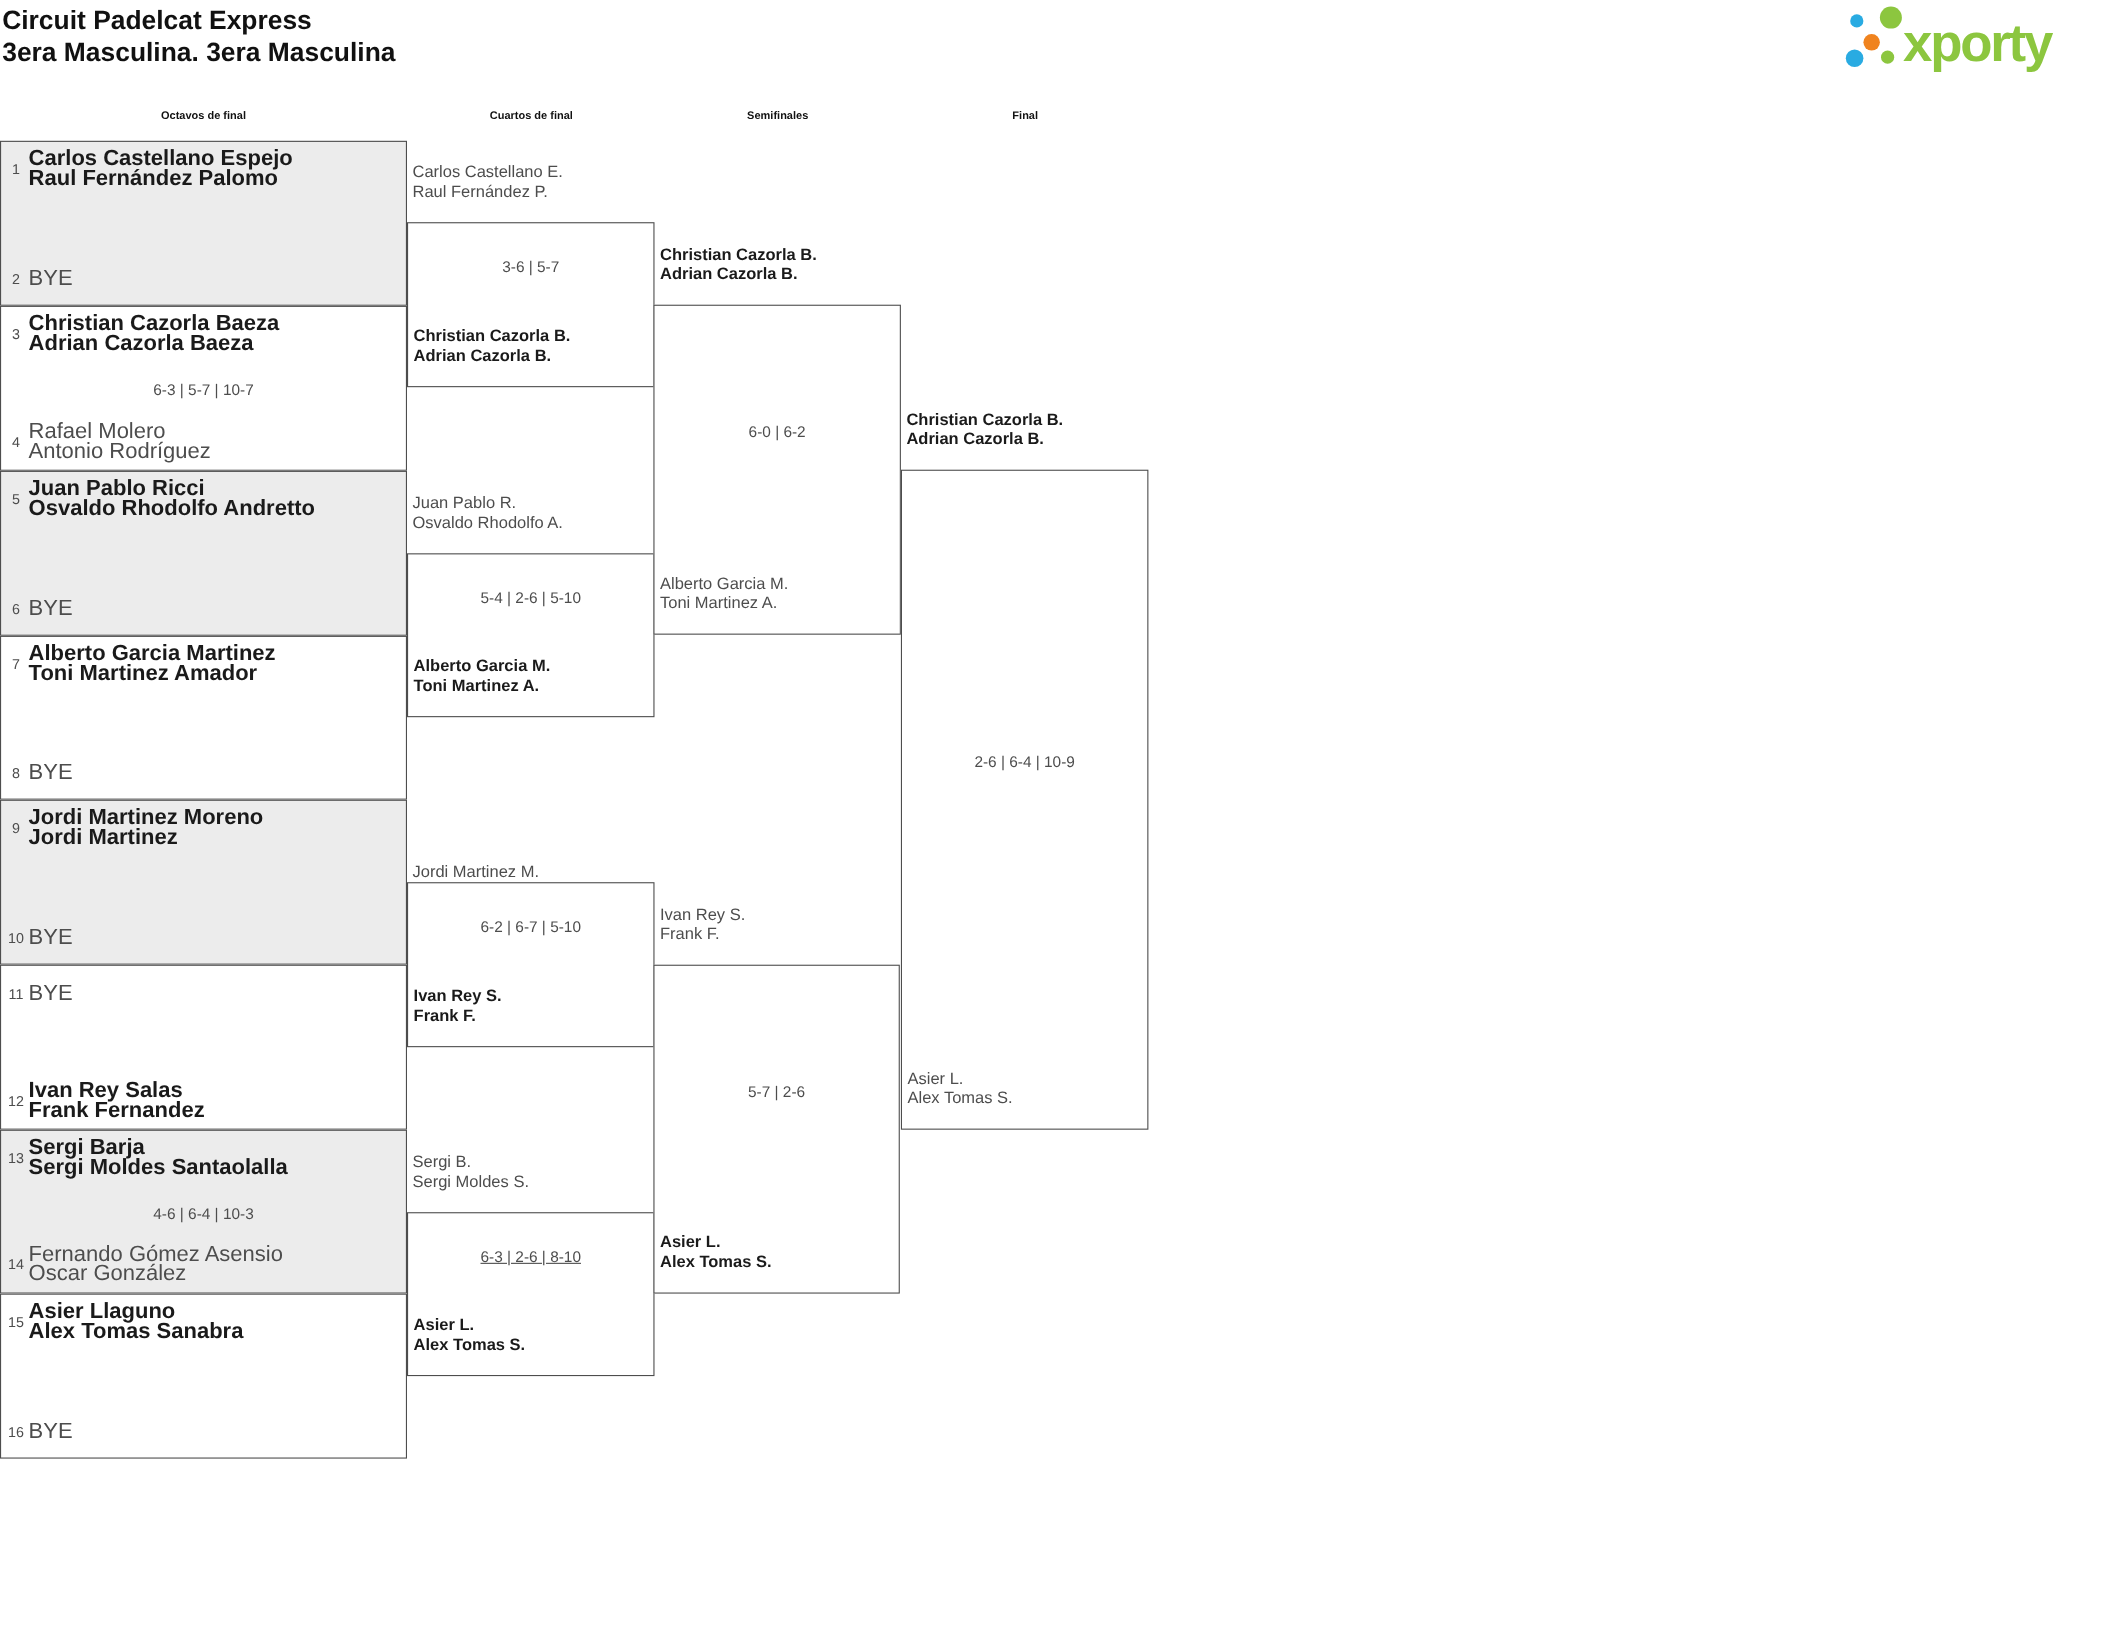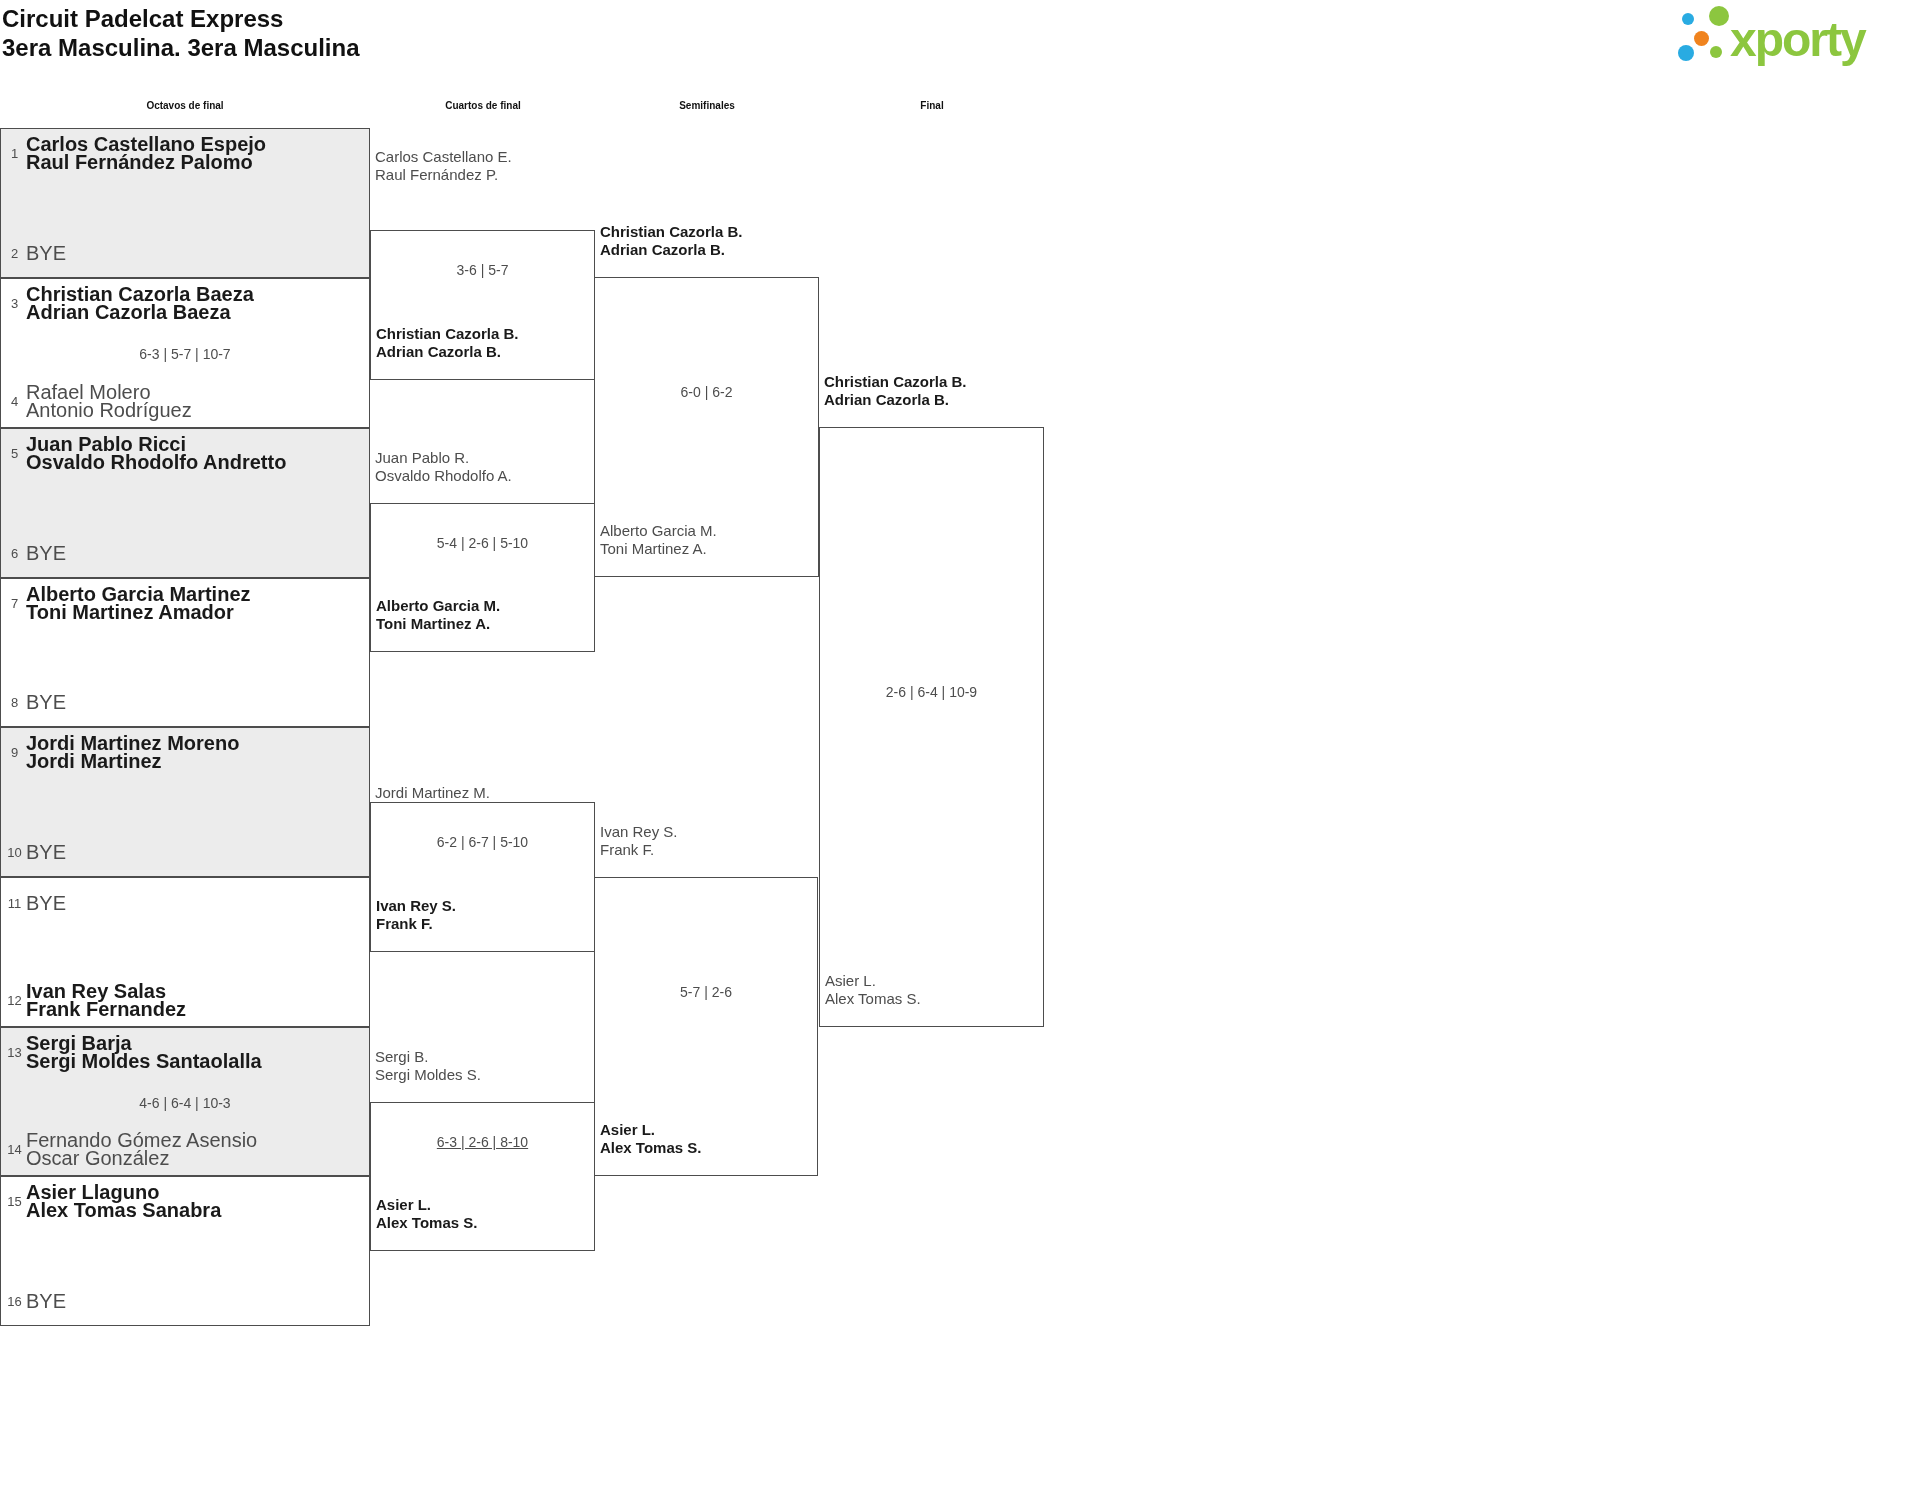--- a/index.html
+++ b/index.html
@@ -188,21 +188,21 @@
       <div class="team">
         <div>BYE</div>
       </div>
     </div>
   </div>
 
   <div class="olabel" style="left:375px;top:148px;">
     <div>Carlos Castellano E.</div>
     <div>Raul Fernández P.</div>
   </div>
-  <div class="box" style="left:370px;top:202px;width:225px;height:150px;margin-top:28px;">
+  <div class="box" style="left:370px;top:202px;width:225px;height:150px;">
     <div class="score" style="top:30px;">3-6 | 5-7</div>
     <div class="wlabel bold">
       <div>Christian Cazorla B.</div>
       <div>Adrian Cazorla B.</div>
     </div>
   </div>
 
   <div class="olabel" style="left:375px;top:449px;">
     <div>Juan Pablo R.</div>
     <div>Osvaldo Rhodolfo A.</div>

